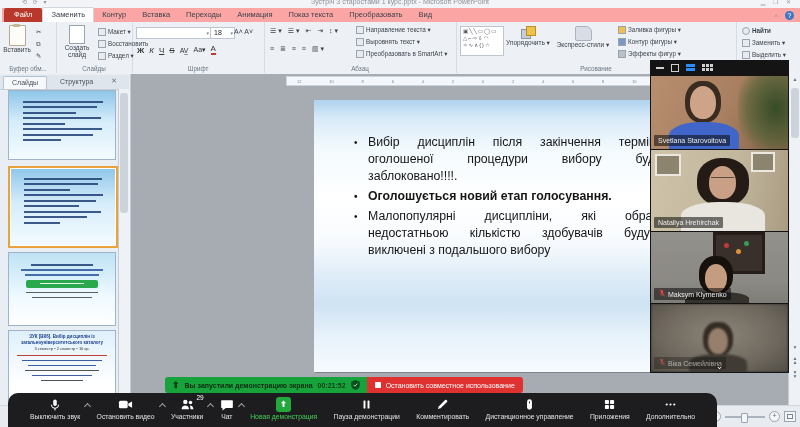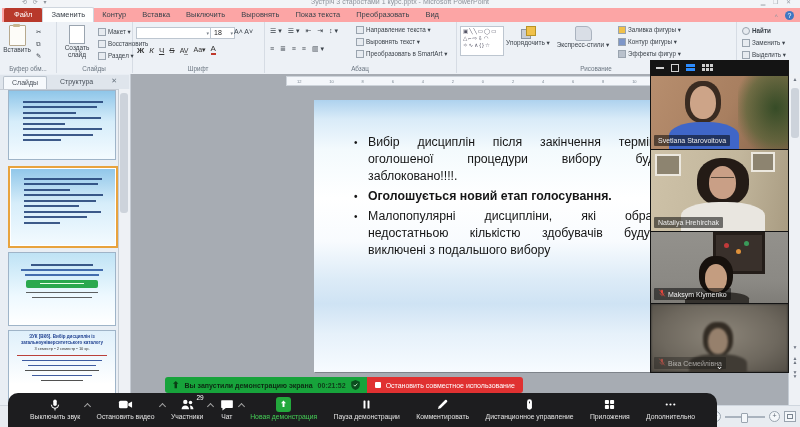--- a/index.html
+++ b/index.html
@@ -146,22 +146,22 @@
     <span class="qat">⟲ ⟳ ▾</span>
     <span class="title">Зустріч 3 старостами 1 курс.pptx - Microsoft PowerPoint</span>
     <span class="wincontrols">▁ ❐ ✕</span>
   </div>
 
   <div class="tabrow" id="tabrow">
       <div class="rtab file">Файл</div>
       <div class="rtab active">Заменить</div>
       <div class="rtab">Контур</div>
       <div class="rtab">Вставка</div>
-      <div class="rtab">Выключить</div>
-      <div class="rtab">Выровнять</div>
+      <div class="rtab">Переходы</div>
+      <div class="rtab">Анимация</div>
       <div class="rtab">Показ текста</div>
       <div class="rtab">Преобразовать</div>
       <div class="rtab">Вид</div>
     </div>
   <span class="ribbon-min">˄</span>
   <span class="ribbon-help">?</span>
 
   <div class="ribbon">
 
     <div class="rgroup" style="left:0;width:56px;">

